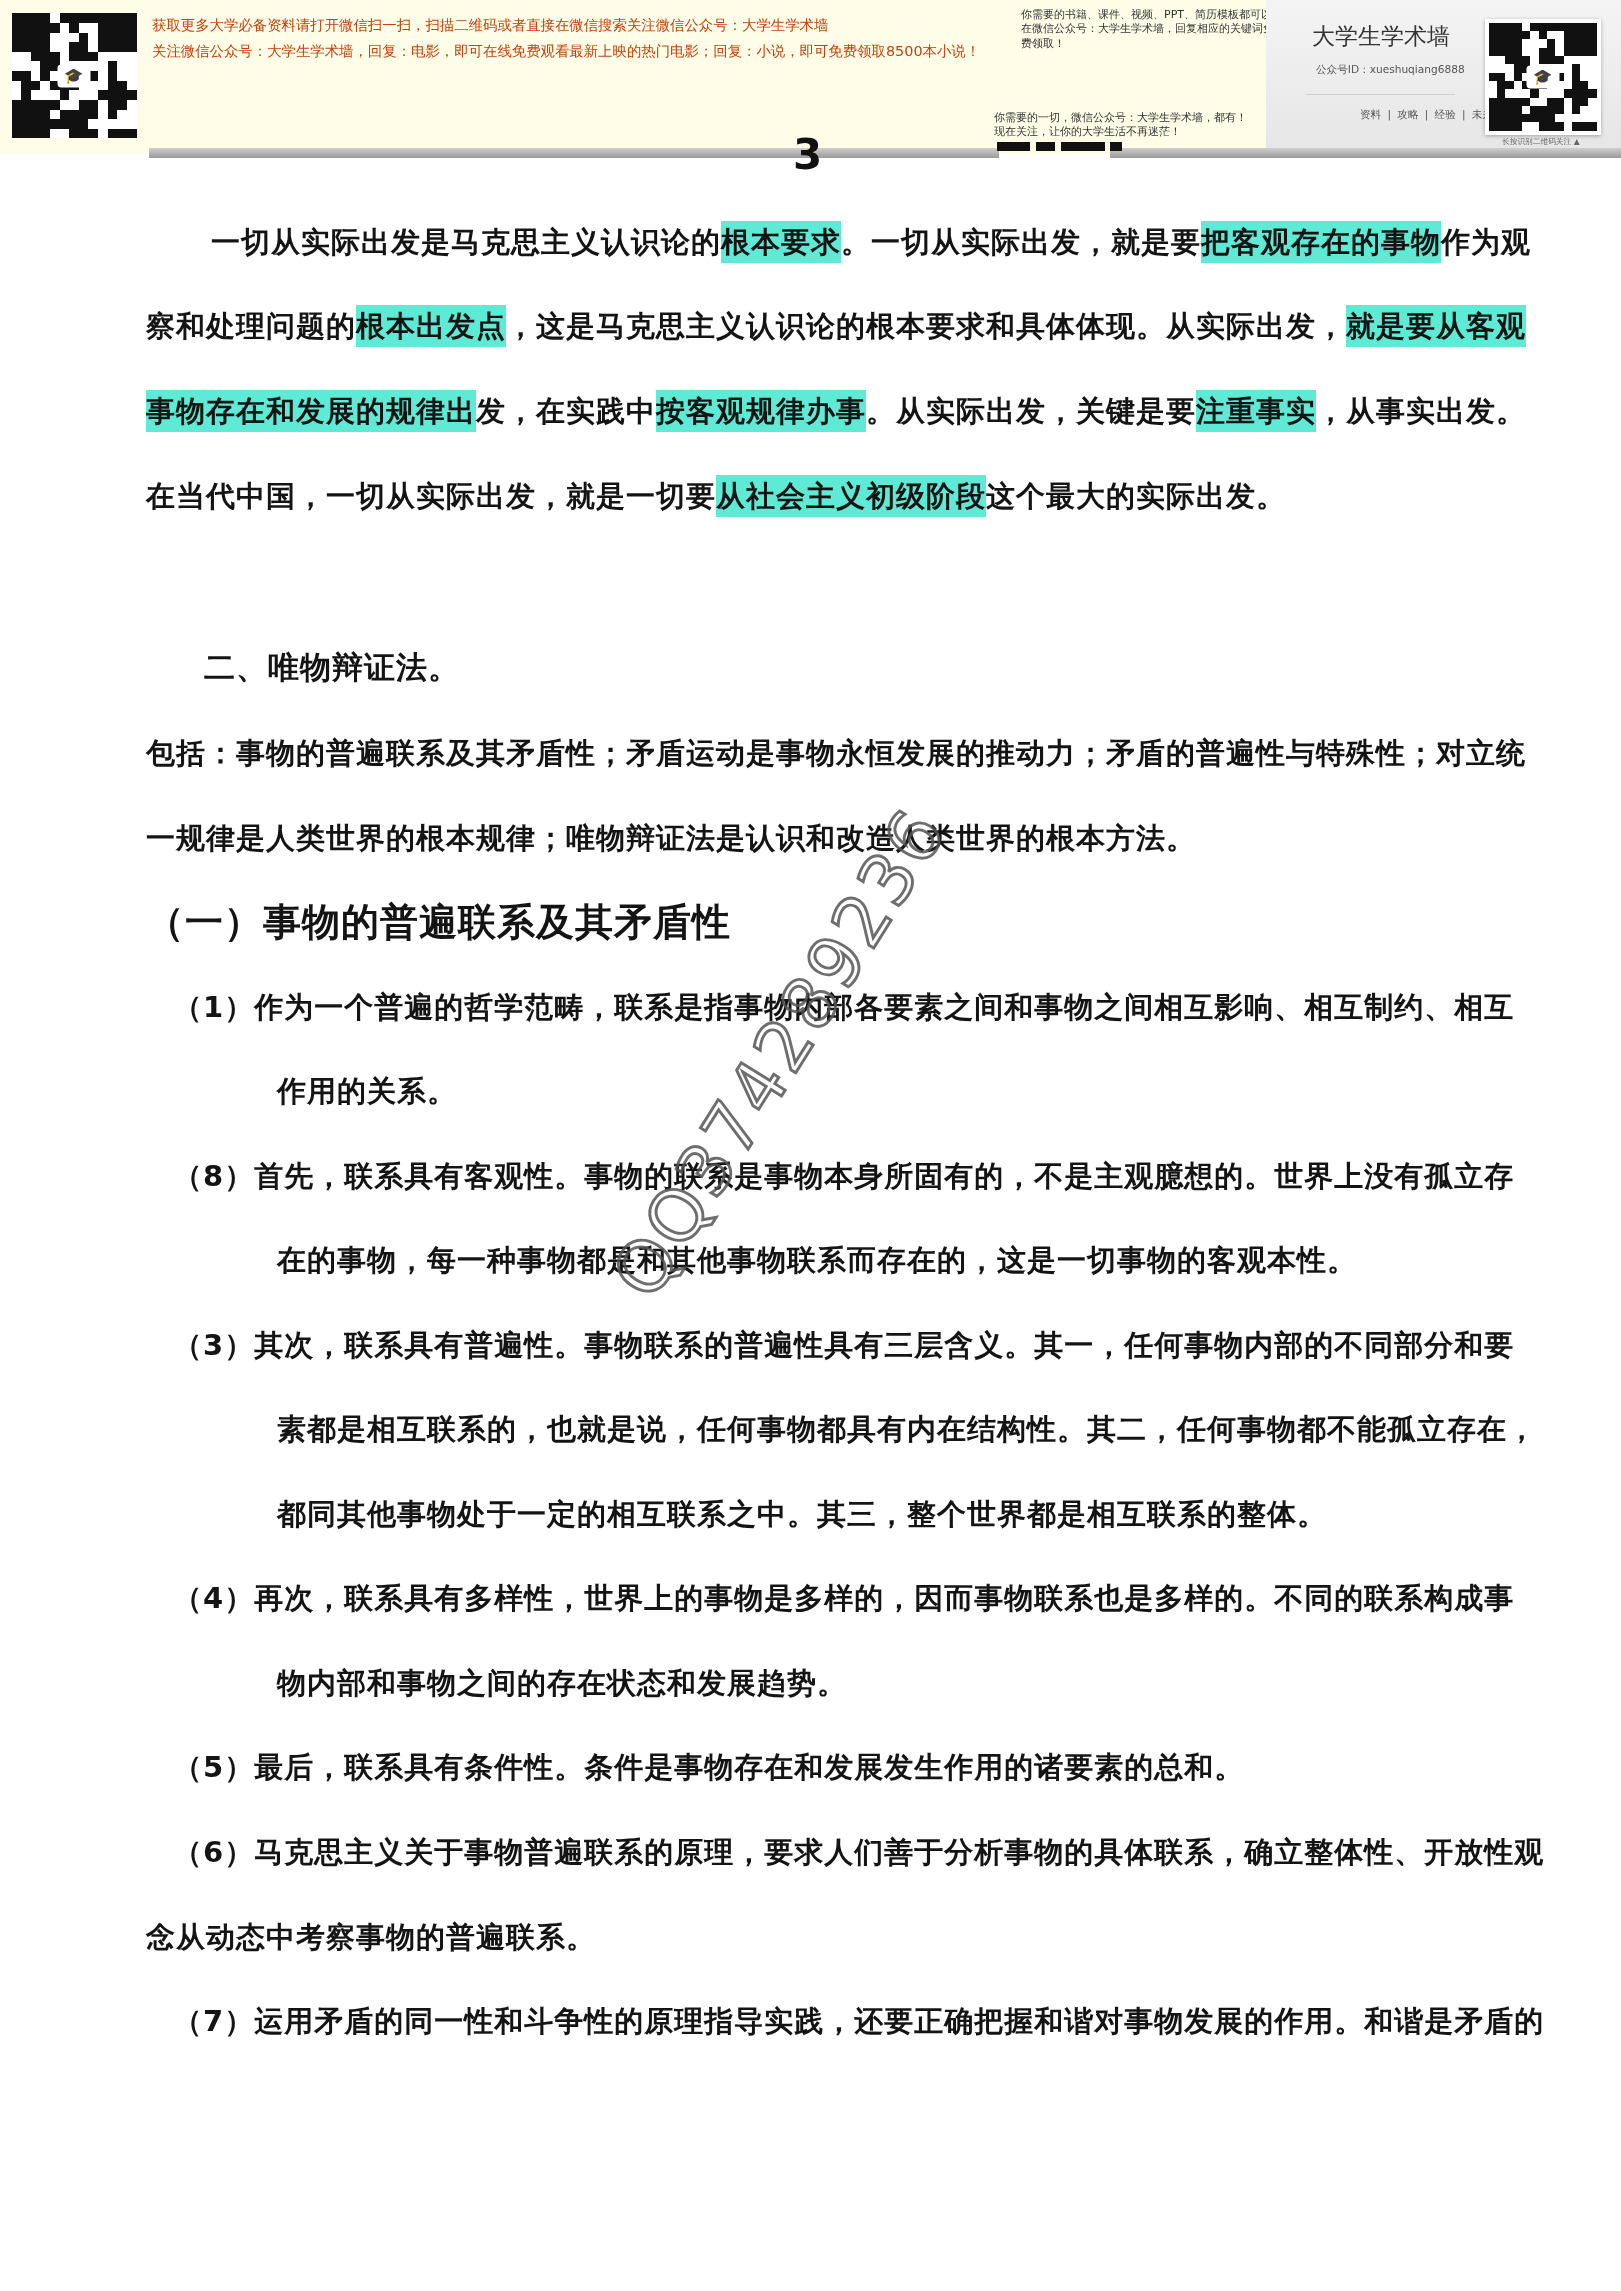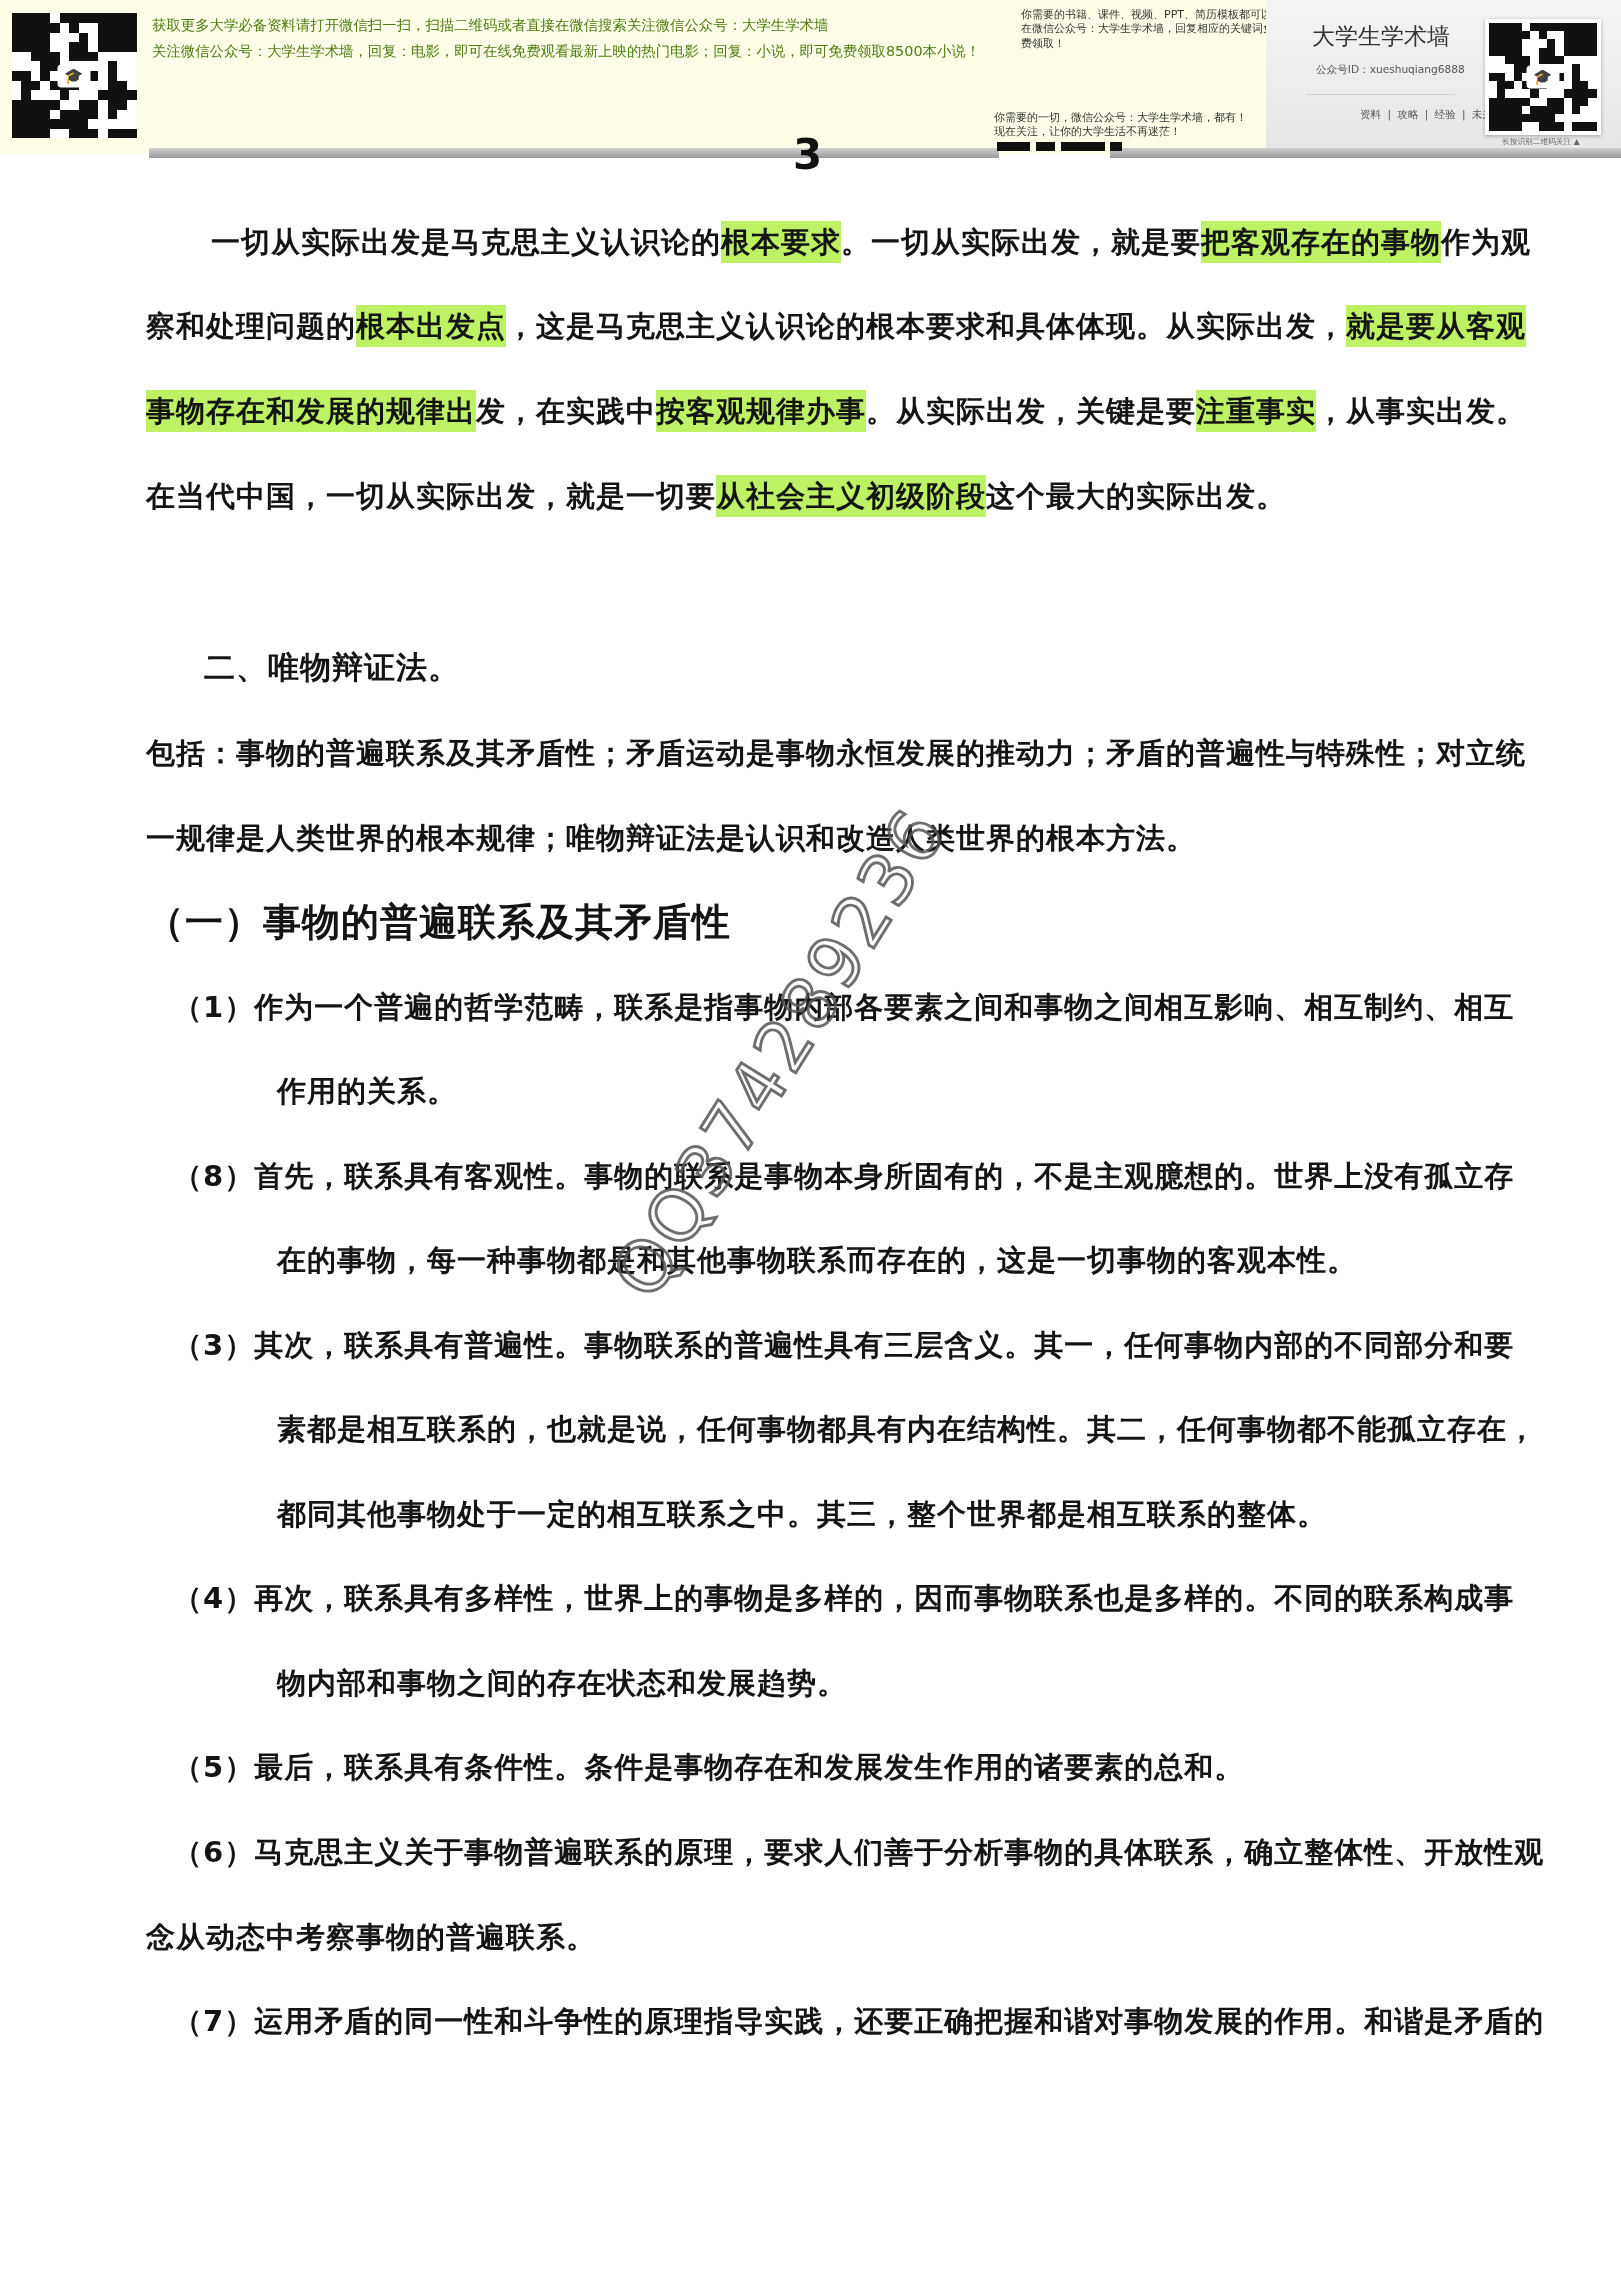--- a/index.html
+++ b/index.html
@@ -21,21 +21,21 @@
   .qr .c { background: #fff; }
   .qr .b { background: #111; }
   .qr-cap {
     position: absolute; left: 50%; top: 50%; transform: translate(-50%,-50%);
     width: 33px; height: 23px; background: #fff; border-radius: 3.8px;
     display: flex; align-items: center; justify-content: center; font-size: 15.4px; color:#111;
   }
   .qr-left { left: 11.5px; top: 13.4px; }
   .banner-lines {
     position: absolute; left: 152px; top: 11.5px; width: 865px;
-    font-size: 14.4px; line-height: 26px; color: #4d7c0f;
+    font-size: 14.4px; line-height: 26px; color: #c2410c;
   }
   .banner-lines div { white-space: nowrap; }
   .promo-small {
     position: absolute; font-size: 11px; line-height: 14.4px; color: #333; width: 259px;
   }
   .promo-small.a { left: 1021px; top: 7.7px; }
   .promo-small.b { left: 994px; top: 111px; }
   .card {
     position: absolute; left: 1266px; top: 0; width: 355px; height: 149px;
     background: linear-gradient(#f4f4f4, #e6e6e6);
@@ -55,21 +55,21 @@
   .peek-num { position: absolute; left: 793px; top: 134px; font-size: 42px; font-weight: bold; color:#111; line-height: 1; }
   .peek-frag { position: absolute; left: 997px; top: 134px; width: 134px; height: 21px; overflow: hidden; }
   .peek-frag span { display:inline-block; height: 9.6px; background:#111; margin: 7.7px 5.8px 0 0; }
 
   
   .doc { position: absolute; left: 0; top: 0; }
   .line {
     position: absolute; white-space: nowrap;
     font-size: 29px; font-weight: bold; letter-spacing: 1px; line-height: 38px;
   }
-  .hl { background: #bef264; padding: 3.8px 0; }
+  .hl { background: #5eead4; padding: 3.8px 0; }
   .h2 { font-size: 31px; }
   .h3 { font-size: 38px; }
 
   .watermark {
     position: absolute; left: 596px; top: 1268px; transform: rotate(-58deg); transform-origin: left top;
     font-size: 71px; font-weight: normal; color: transparent;
     -webkit-text-stroke: 2.9px #555; letter-spacing: 3.8px; opacity: .85; white-space: nowrap;
     font-family: "DejaVu Sans", sans-serif;
   }
 </style>

